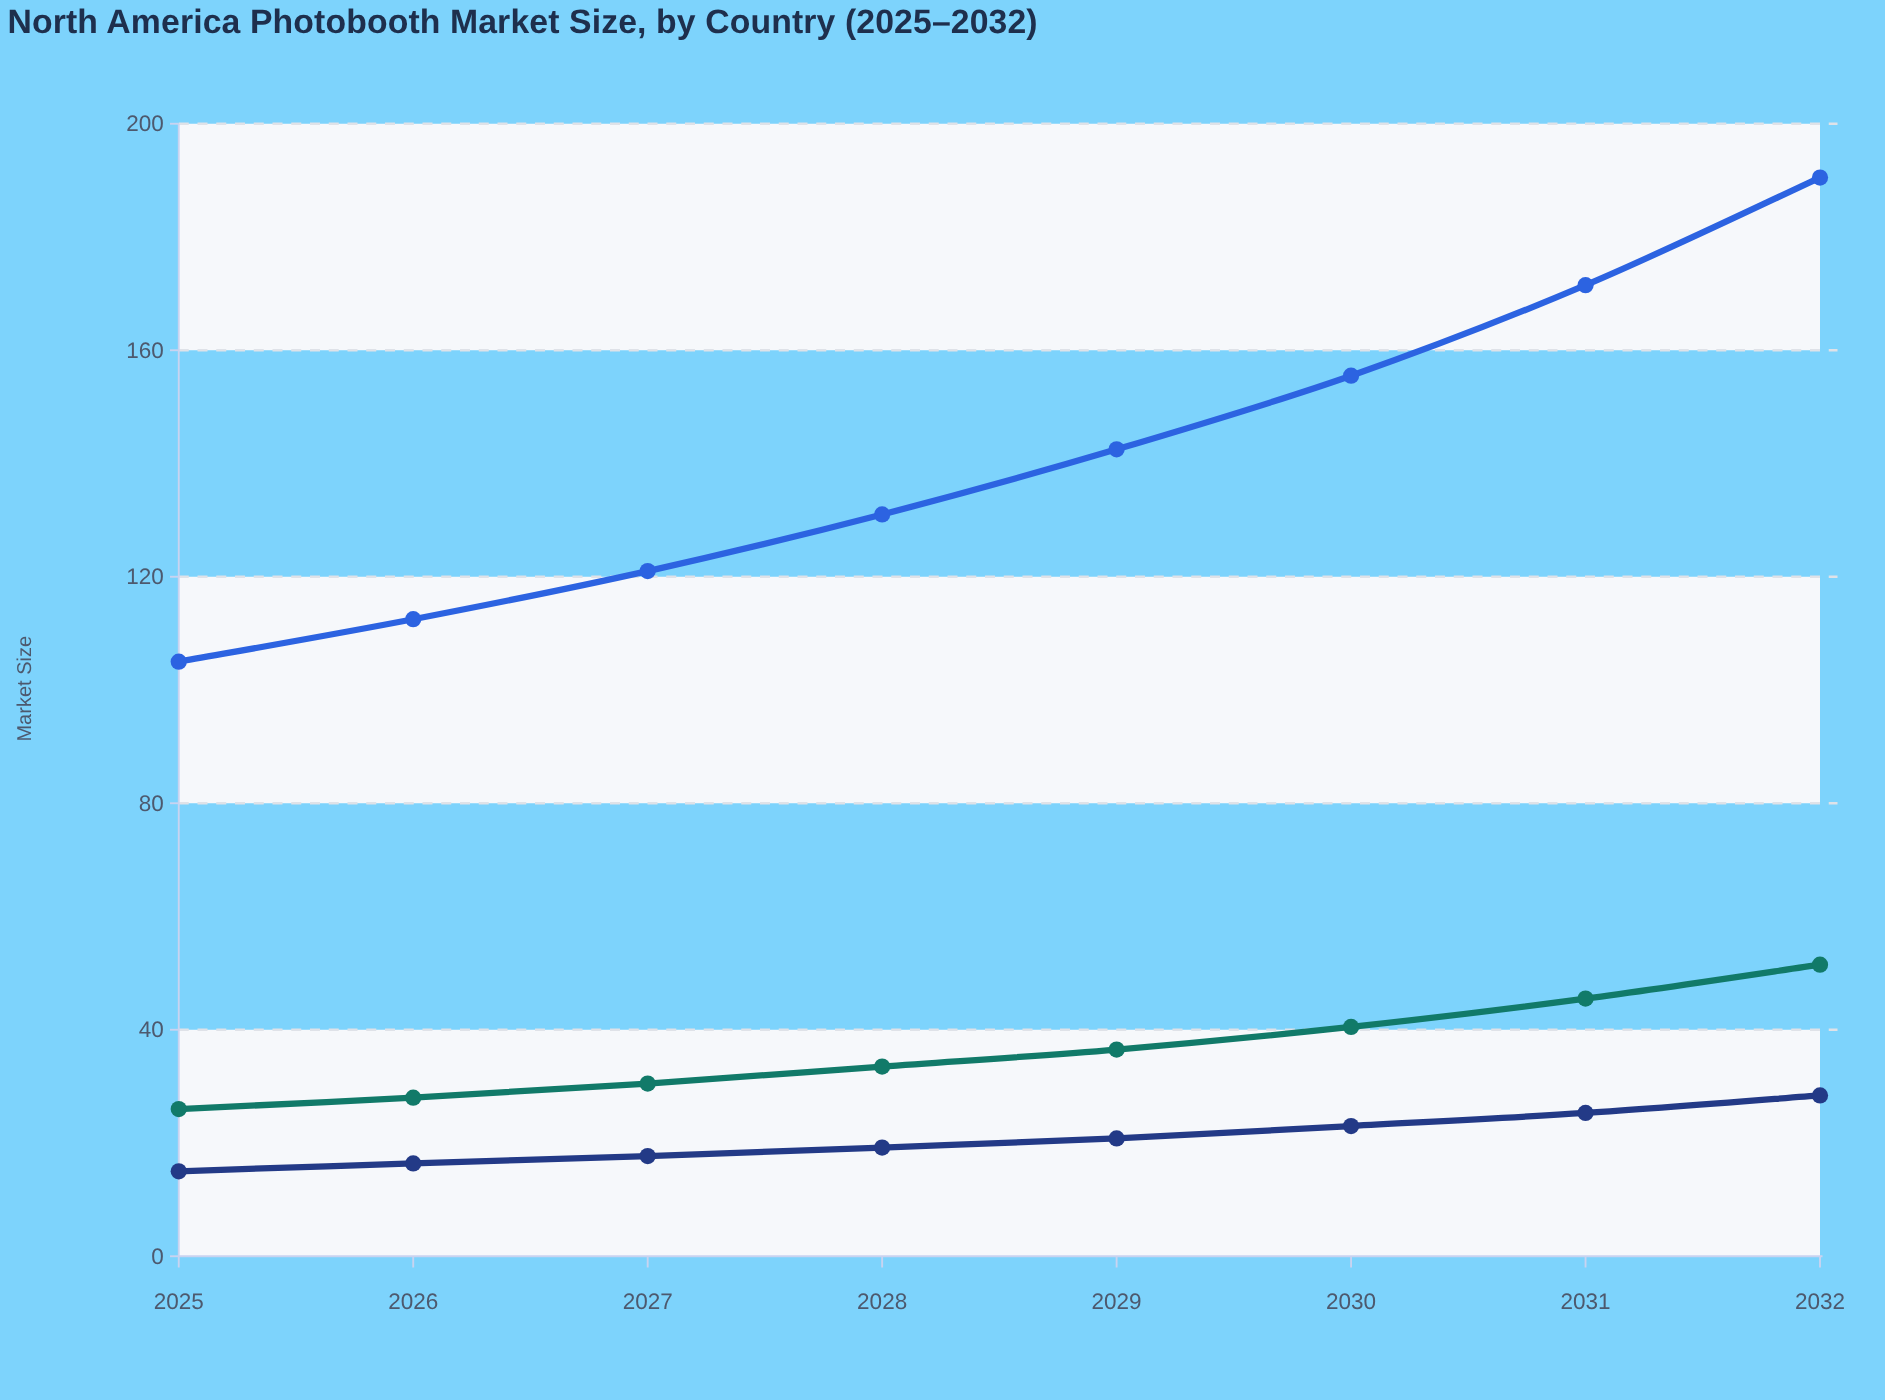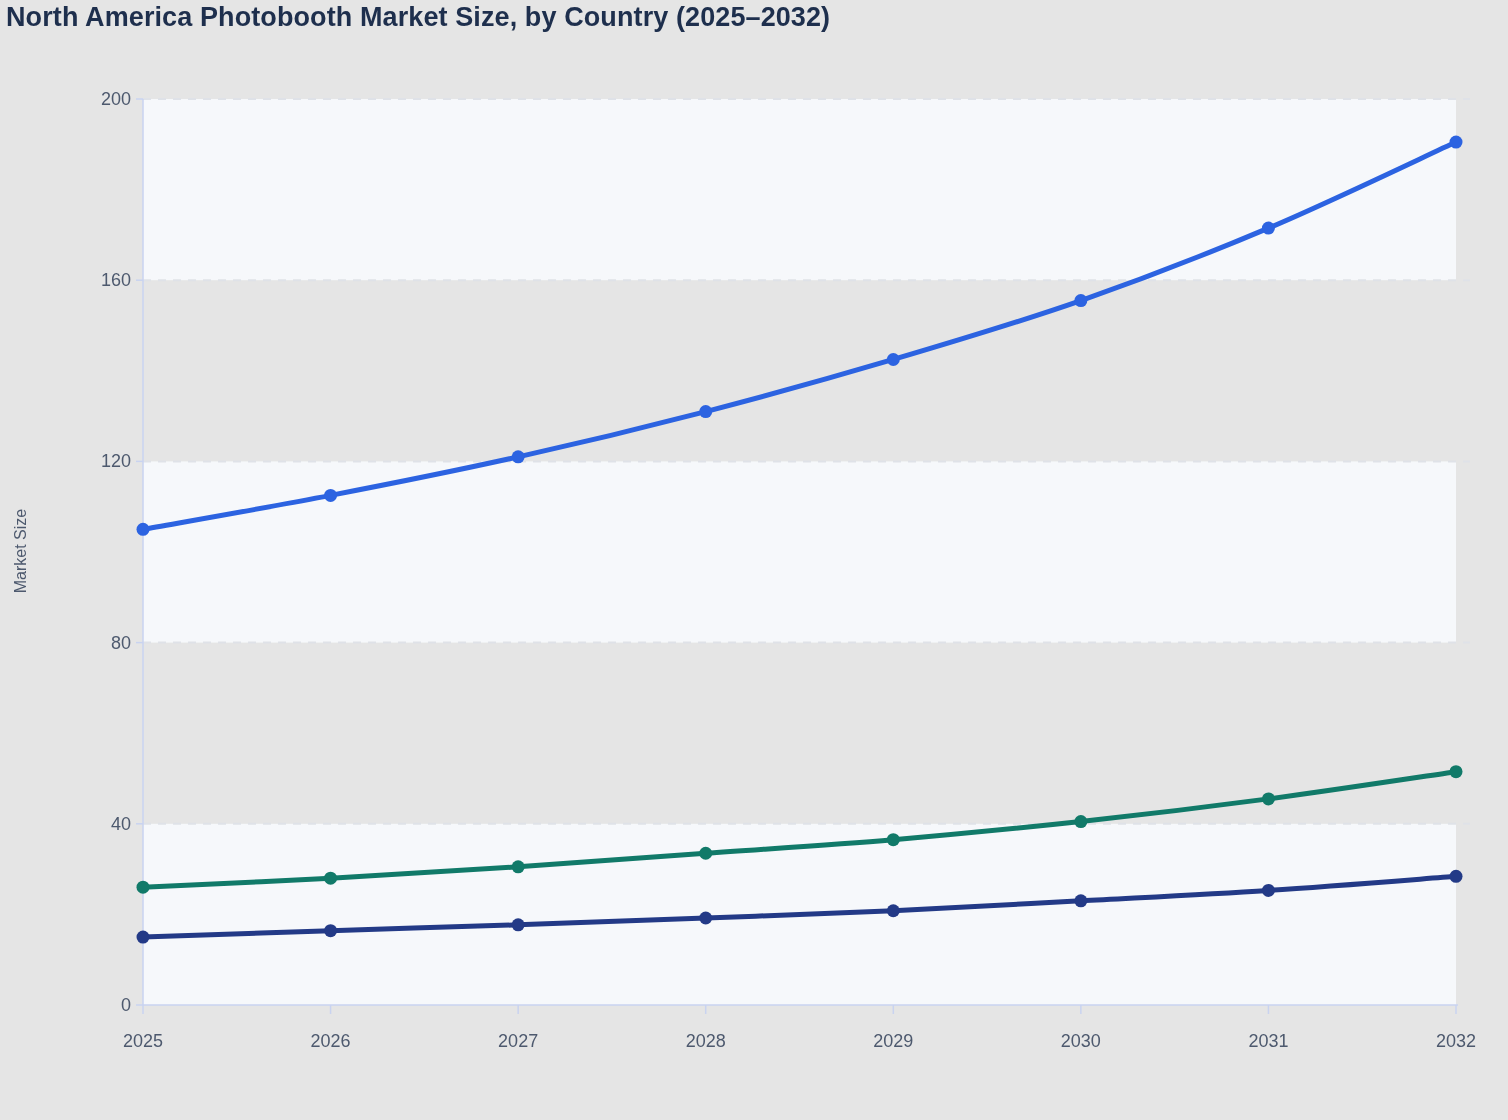--- a/index.html
+++ b/index.html
@@ -5,21 +5,21 @@
   html, body {
     margin: 0;
     padding: 0;
     background: #ffffff;
     font-family: "Liberation Sans", sans-serif;
   }
   .page {
     position: relative;
     width: 1508px;
     height: 1120px;
-    background: #e5e5e5;
+    background: #7dd3fc;
     overflow: hidden;
   }
   .chart-title {
     position: absolute;
     left: 6px;
     top: 2px;
     margin: 0;
     font-size: 27px;
     font-weight: 600;
     letter-spacing: 0.1px;

